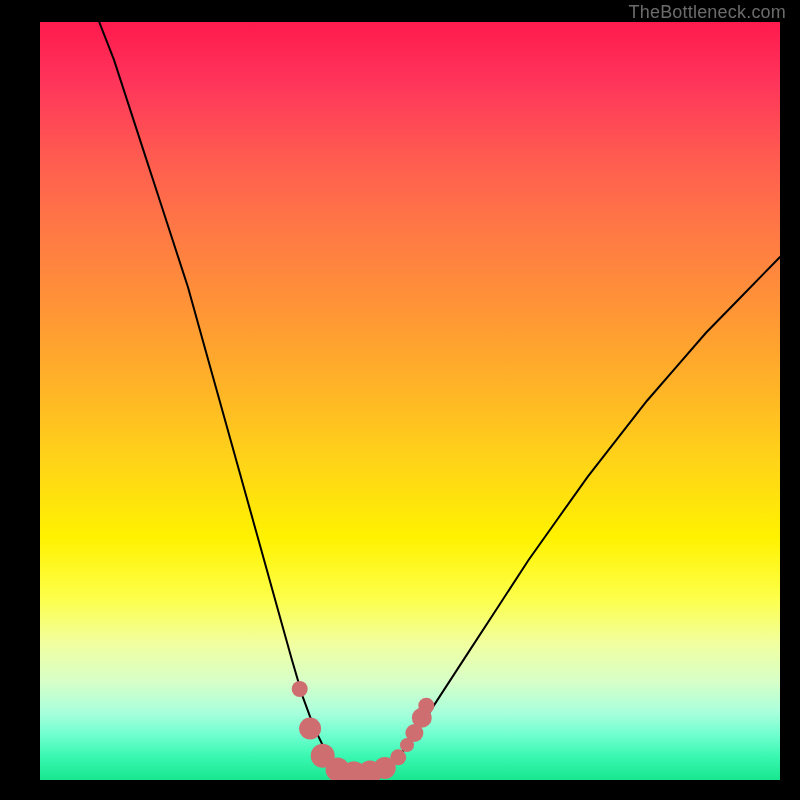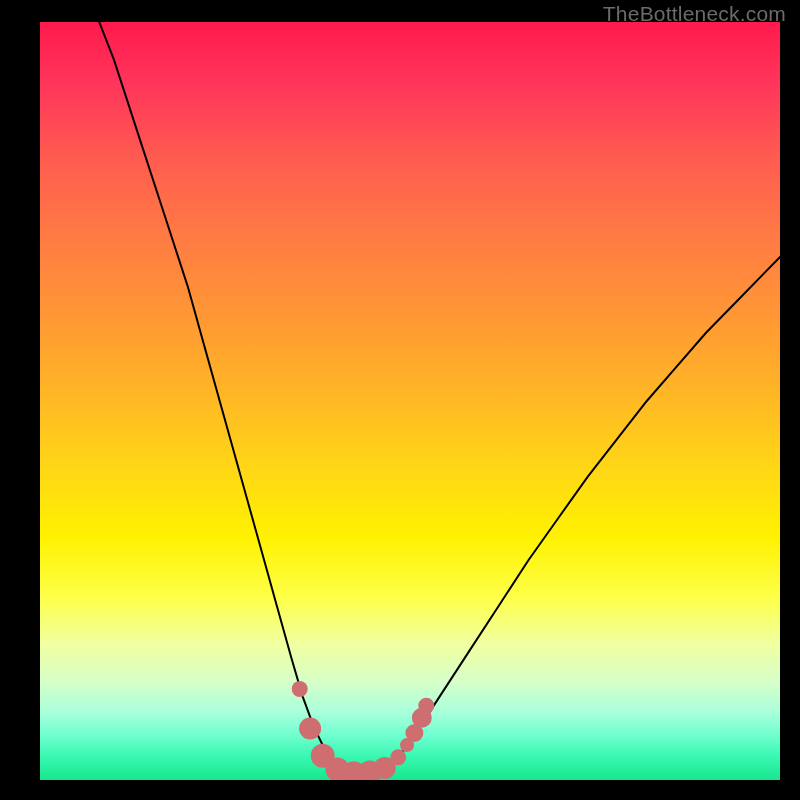--- a/index.html
+++ b/index.html
@@ -55,21 +55,21 @@
     position: absolute;
     left: 0;
     top: 0;
     width: 740px;
     height: 758px;
   }
   .watermark {
     position: absolute;
     top: 2px;
     right: 14px;
-    font-size: 21px;
+    font-size: 18px;
     font-weight: 500;
     color: #6b6b6b;
     letter-spacing: 0.2px;
   }
 </style>
 </head>
 <body>
 
 <div class="frame">
   <div class="plot-area">

